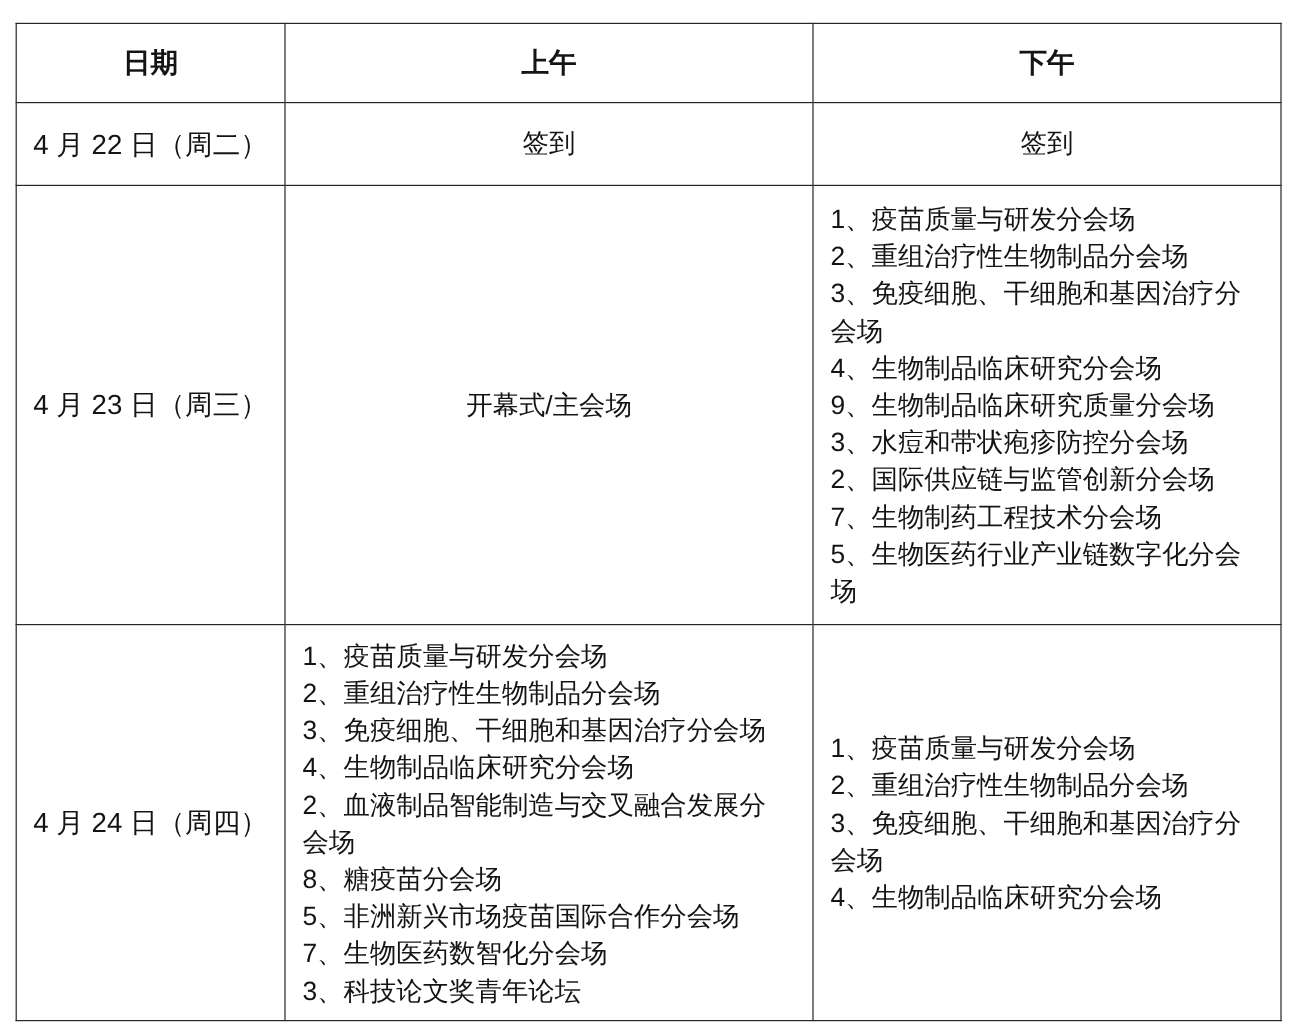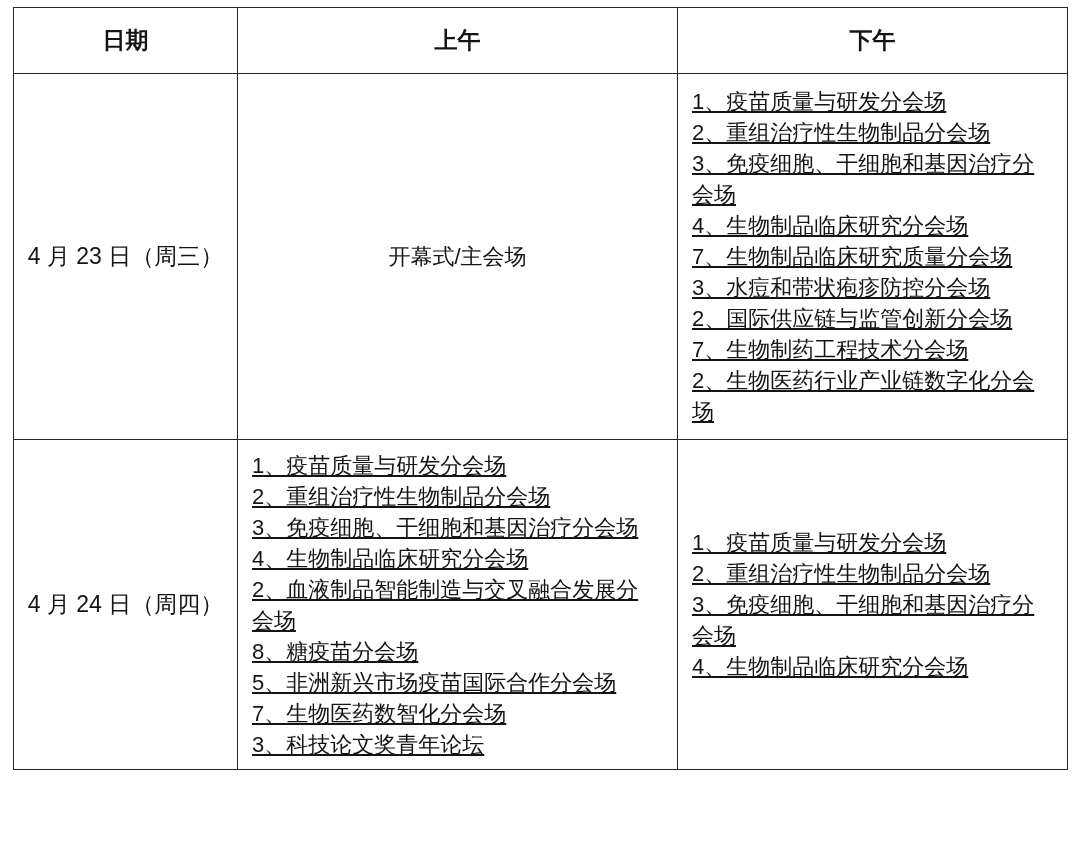--- a/index.html
+++ b/index.html
@@ -7,21 +7,21 @@
     padding: 0;
     background: #ffffff;
     width: 1080px;
     height: 853px;
     font-family: "Liberation Sans", sans-serif;
     color: #141414;
   }
   table.schedule {
     border-collapse: collapse;
     table-layout: fixed;
-    margin: 7px 0 0 13px;
+    margin: 19px 0 0 13px;
     width: 1054px;
   }
   col.c-date { width: 224px; }
   col.c-am   { width: 440px; }
   col.c-pm   { width: 390px; }
   th, td {
     border: 1.5px solid #262626;
     box-sizing: border-box;
     vertical-align: middle;
   }
@@ -44,21 +44,20 @@
   td.center-cell {
     font-size: 22px;
     text-align: center;
     padding: 0 4px;
   }
   td.list-cell {
     font-size: 22px;
     line-height: 31px;
     padding: 8px 26px 8px 14px;
     text-align: left;
-    text-decoration: underline;
   }
   td.list-cell-am {
     padding-right: 22px;
   }
   td.list-cell-pm {
     padding-right: 28px;
   }
   .agenda-item { display: block; }
 </style>
 </head>
@@ -71,33 +70,38 @@
     <col class="c-pm">
   </colgroup>
   <thead>
     <tr>
       <th class="header-cell">日期</th>
       <th class="header-cell">上午</th>
       <th class="header-cell">下午</th>
     </tr>
   </thead>
   <tbody>
+    <tr class="row-1">
+      <td class="date-cell">4 月 22 日（周二）</td>
+      <td class="center-cell">签到</td>
+      <td class="center-cell">签到</td>
+    </tr>
     <tr class="row-2">
       <td class="date-cell">4 月 23 日（周三）</td>
       <td class="center-cell">开幕式/主会场</td>
       <td class="list-cell list-cell-pm">
         <span class="agenda-item">1、疫苗质量与研发分会场</span>
         <span class="agenda-item">2、重组治疗性生物制品分会场</span>
         <span class="agenda-item">3、免疫细胞、干细胞和基因治疗分会场</span>
         <span class="agenda-item">4、生物制品临床研究分会场</span>
-        <span class="agenda-item">7、生物制品临床研究质量分会场</span>
+        <span class="agenda-item">9、生物制品临床研究质量分会场</span>
         <span class="agenda-item">3、水痘和带状疱疹防控分会场</span>
         <span class="agenda-item">2、国际供应链与监管创新分会场</span>
         <span class="agenda-item">7、生物制药工程技术分会场</span>
-        <span class="agenda-item">2、生物医药行业产业链数字化分会场</span>
+        <span class="agenda-item">5、生物医药行业产业链数字化分会场</span>
       </td>
     </tr>
     <tr class="row-3">
       <td class="date-cell">4 月 24 日（周四）</td>
       <td class="list-cell list-cell-am">
         <span class="agenda-item">1、疫苗质量与研发分会场</span>
         <span class="agenda-item">2、重组治疗性生物制品分会场</span>
         <span class="agenda-item">3、免疫细胞、干细胞和基因治疗分会场</span>
         <span class="agenda-item">4、生物制品临床研究分会场</span>
         <span class="agenda-item">2、血液制品智能制造与交叉融合发展分会场</span>

